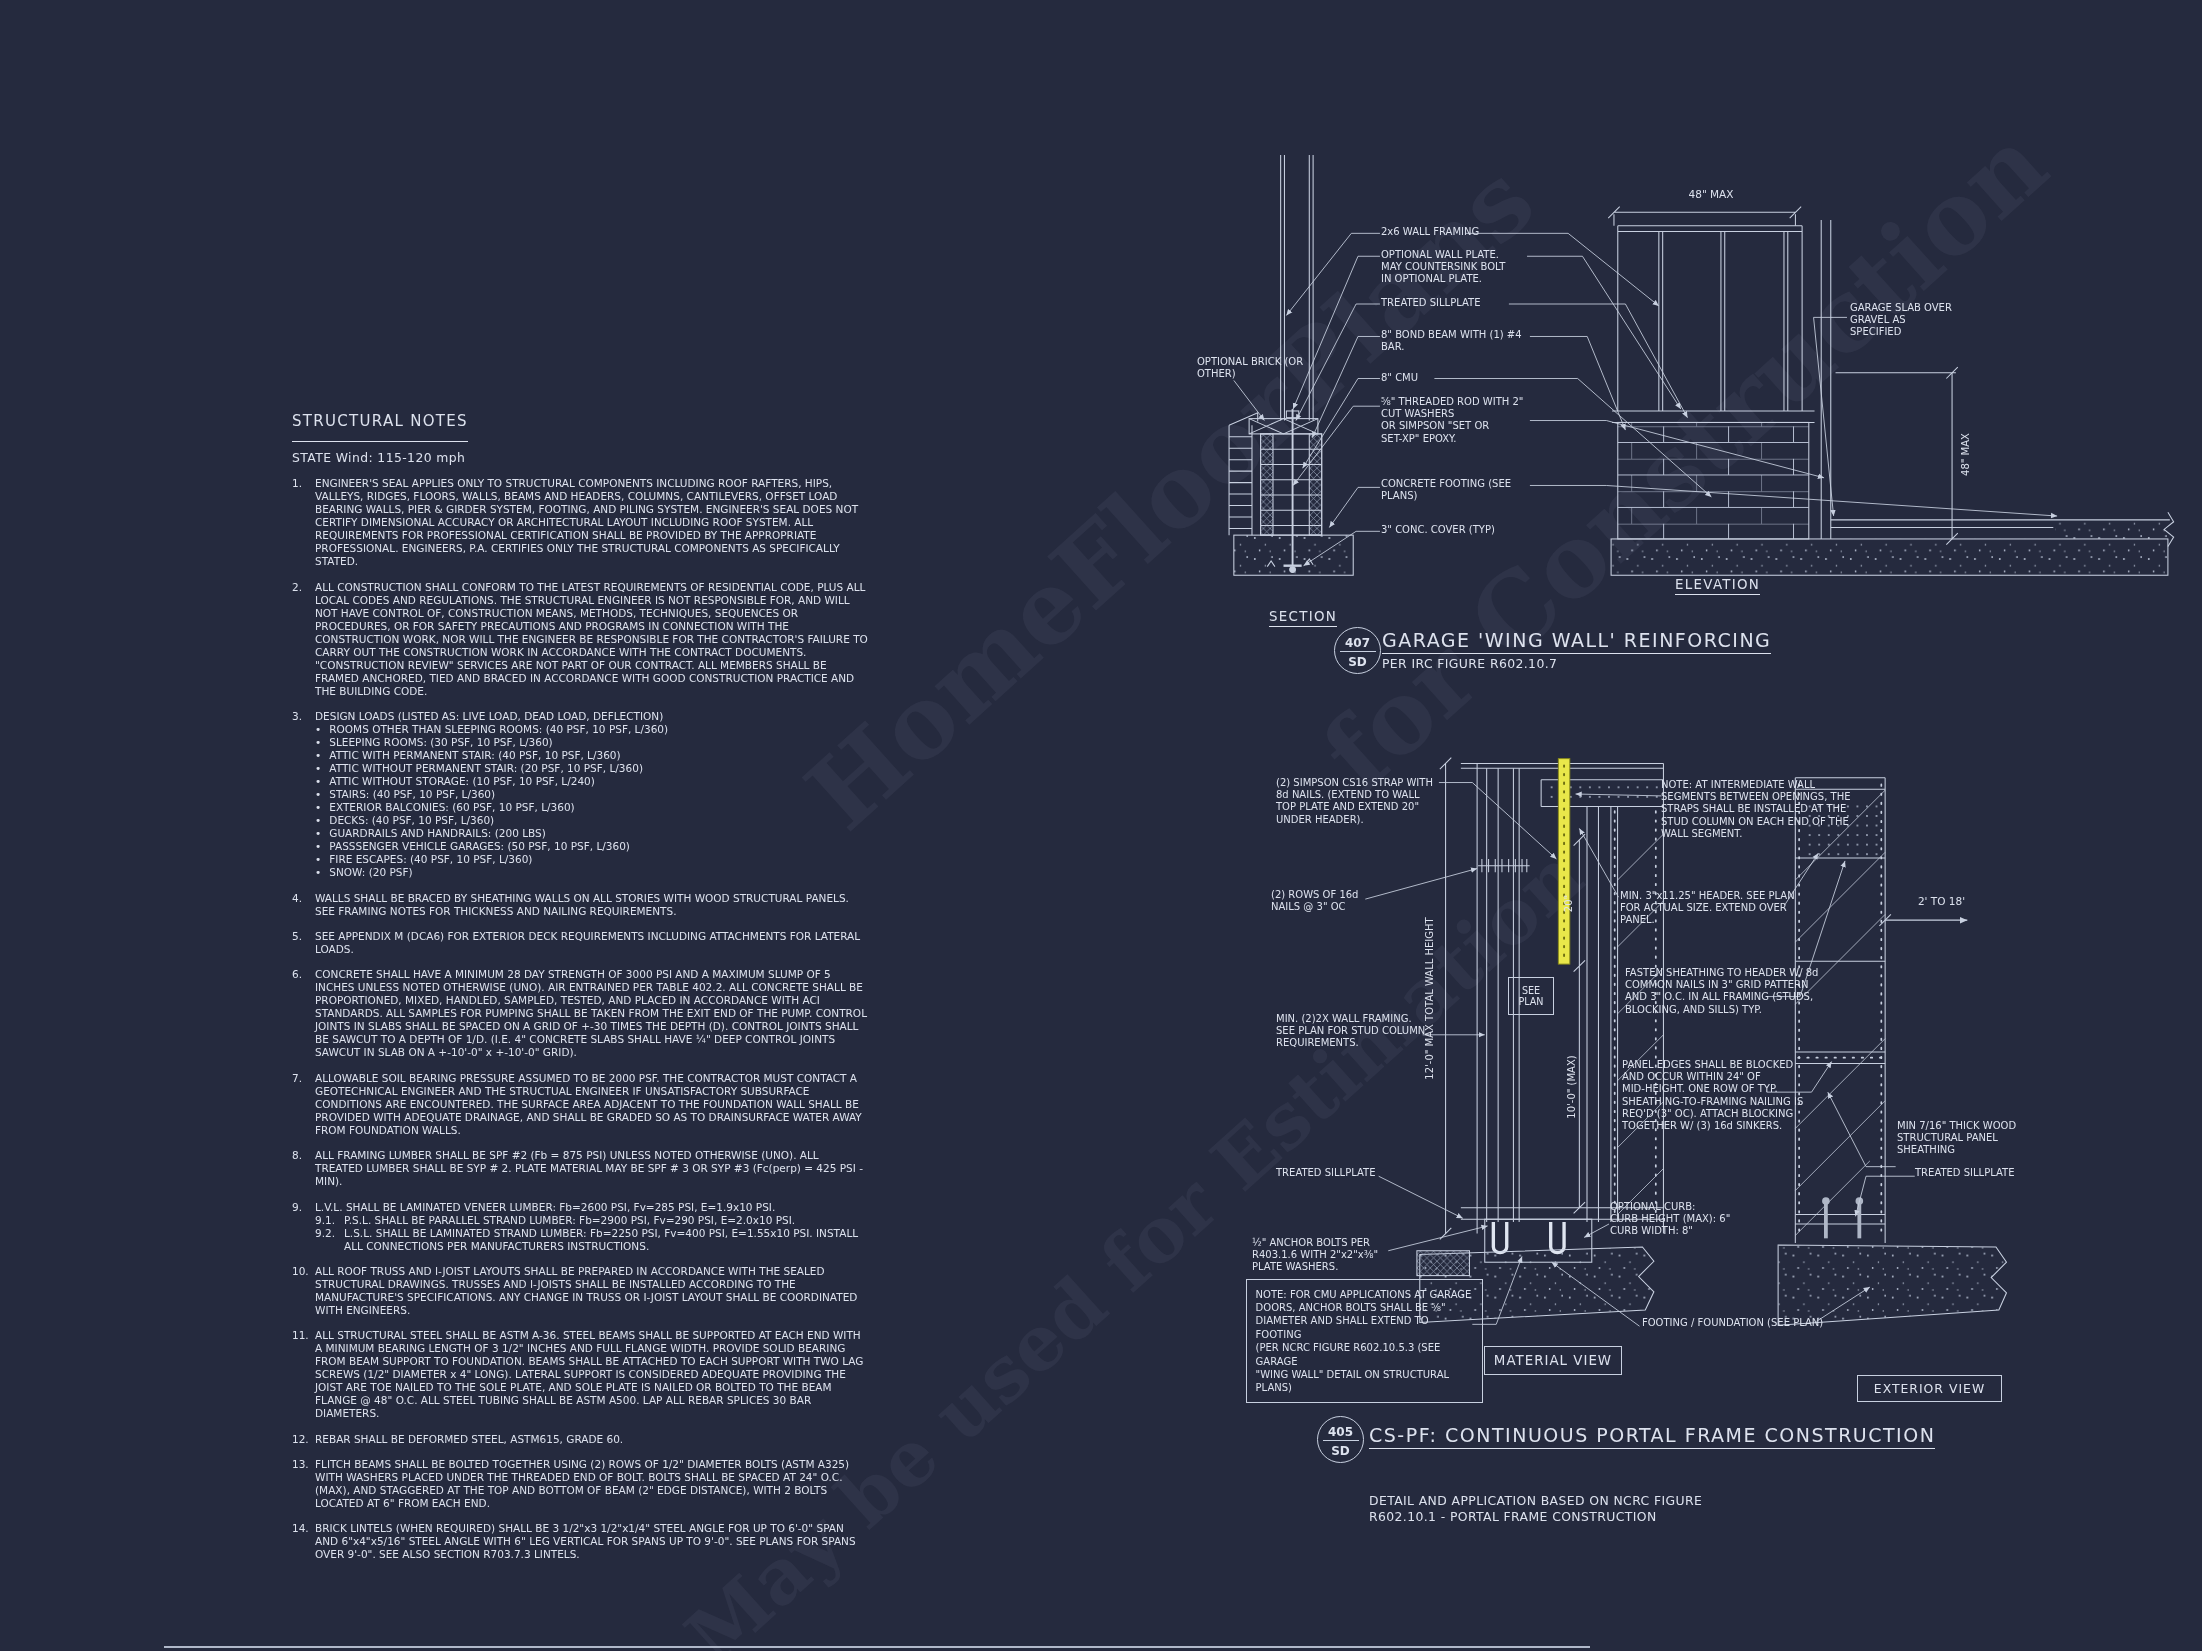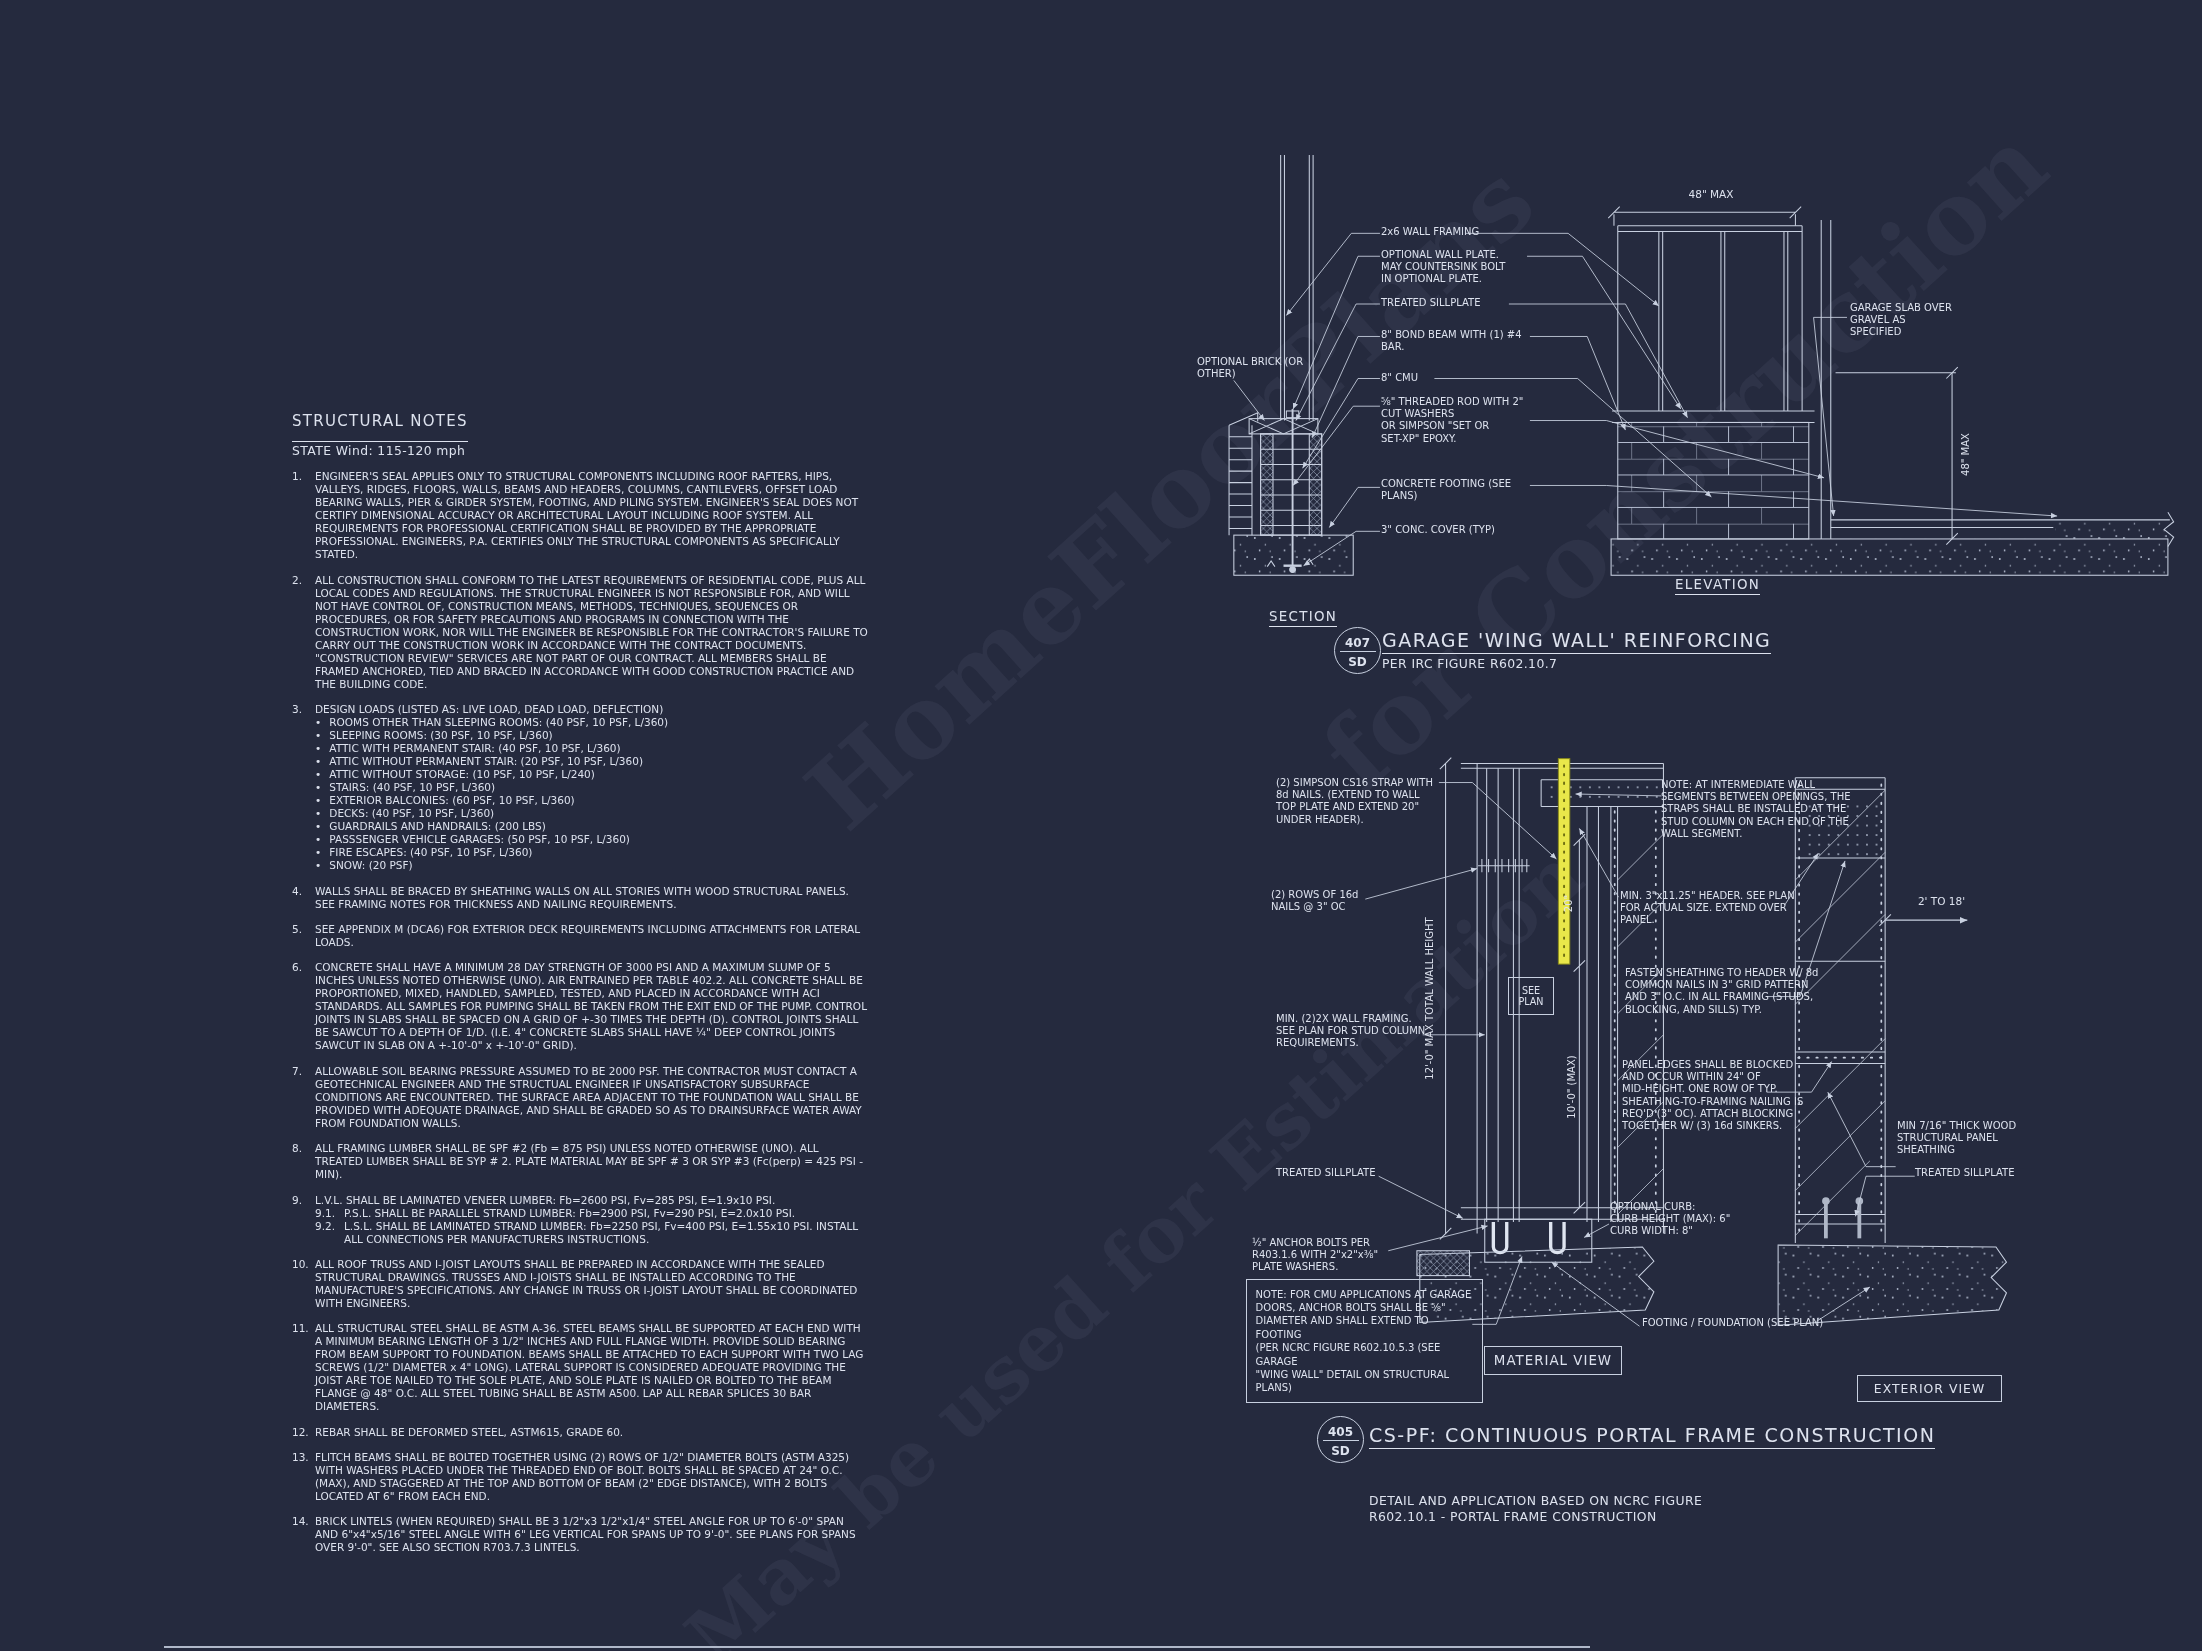--- a/index.html
+++ b/index.html
@@ -5,21 +5,21 @@
   html,body{margin:0;padding:0;background:#252a3e;}
   .sheet{position:relative;width:2202px;height:1652px;background:#252a3e;overflow:hidden;
          font-family:"DejaVu Sans",sans-serif;color:#dde2ee;}
   
   .wm{position:absolute;font-family:"DejaVu Serif",serif;font-weight:bold;
       color:rgba(200,212,238,0.06);transform-origin:0 0;transform:rotate(-42deg);white-space:nowrap;}
   
   .notes{position:absolute;left:292px;top:411px;width:577px;}
   .notes h1{font-size:15px;letter-spacing:1.3px;margin:0;font-weight:normal;display:inline-block;
             border-bottom:1.3px solid #dde2ee;padding-bottom:11px;}
-  .nsub{font-size:12.4px;margin-top:1px;letter-spacing:0.4px;}
+  .nsub{font-size:12.4px;margin-top:8px;letter-spacing:0.4px;}
   #notes-list{list-style:none;margin:12.4px 0 0;padding:0;font-size:10.5px;line-height:13px;}
   #notes-list li{display:flex;margin-bottom:12.4px;}
   .nnum{flex:0 0 23px;}
   .nbody{flex:1;}
   .blt{display:flex;}
   .dot{flex:0 0 14.3px;}
   .sub{display:flex;}
   .snum{flex:0 0 29px;}
   
   .callout{position:absolute;font-size:10px;line-height:12.2px;white-space:pre-line;}

